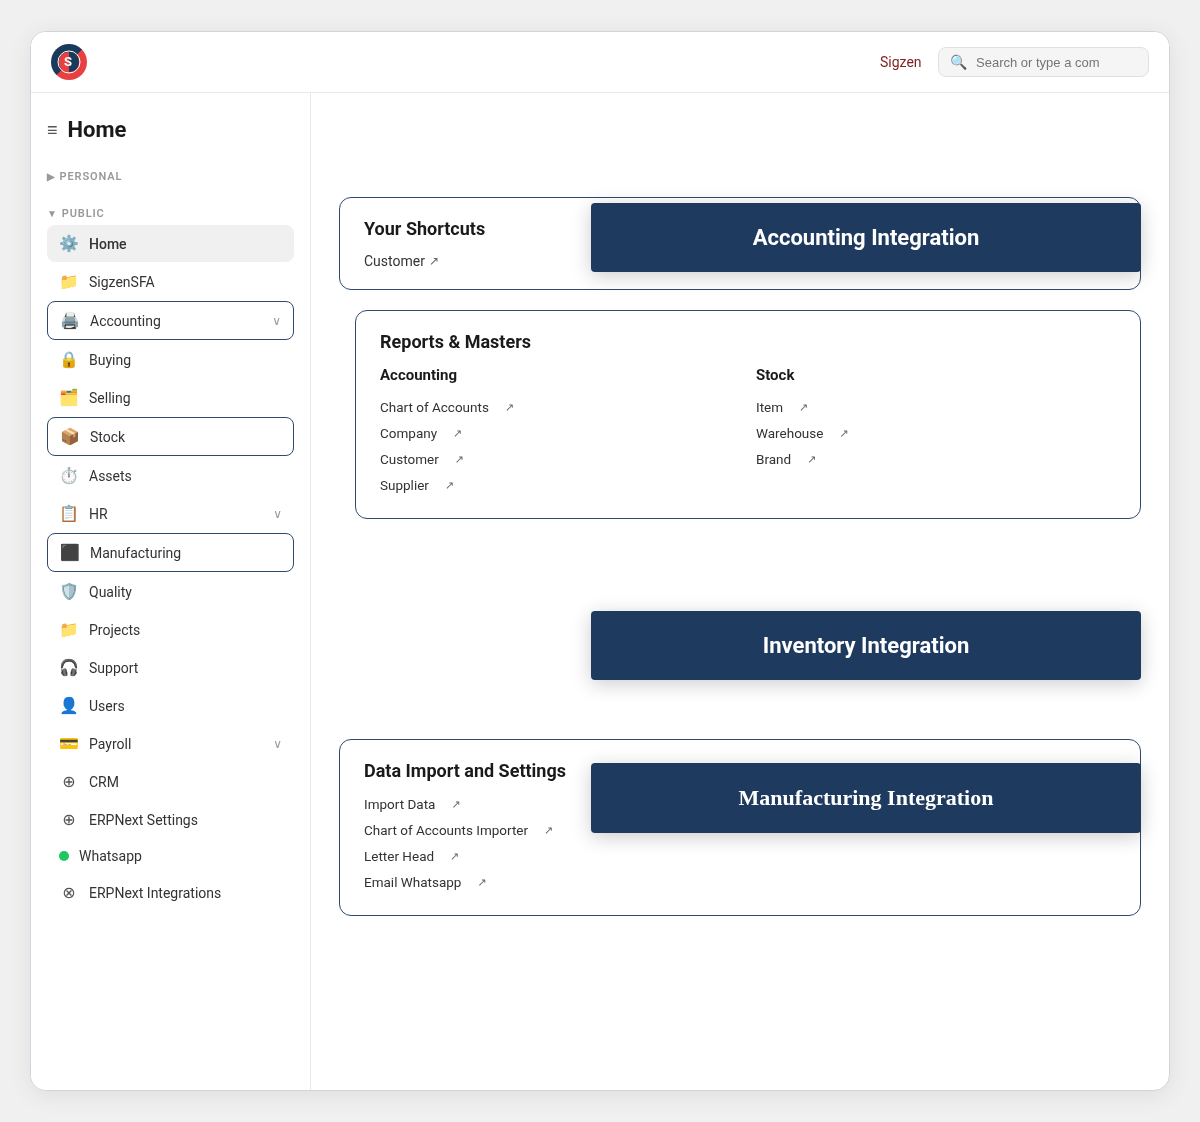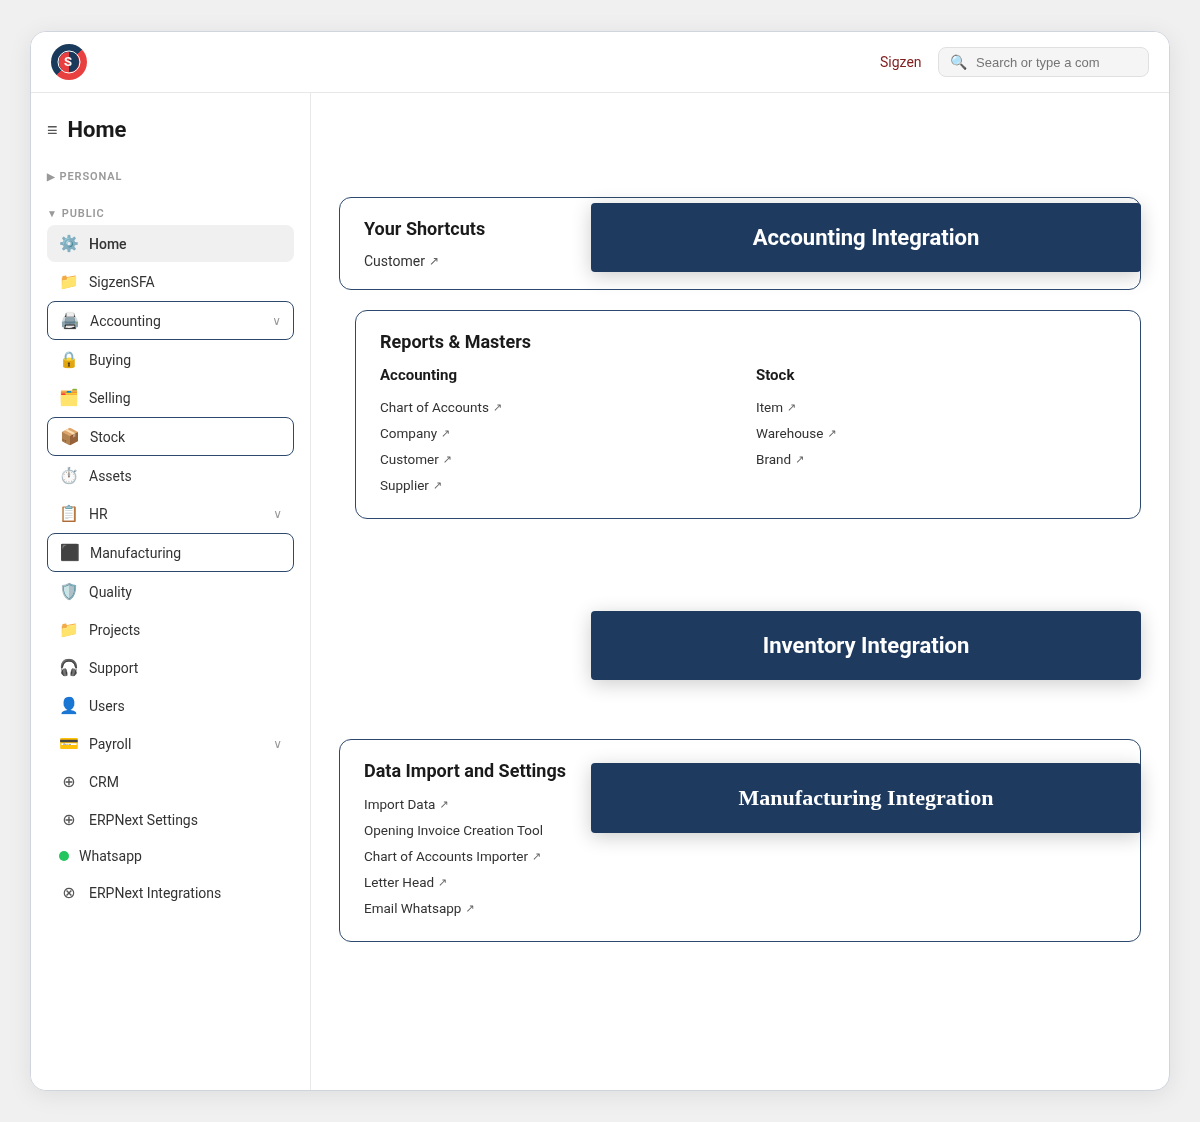--- a/index.html
+++ b/index.html
@@ -247,21 +247,21 @@
     }
     .reports-column-title {
       font-size: 15px;
       font-weight: 700;
       color: #1a1a1a;
       margin-bottom: 10px;
     }
     .report-item {
       display: flex;
       align-items: center;
-      gap: 4px;
+      gap: 16px;
       font-size: 13.5px;
       color: #333;
       padding: 5px 0;
       cursor: pointer;
     }
     .report-item .arrow {
       color: #666;
       font-size: 11px;
     }
 
@@ -491,23 +491,20 @@
         <span>Manufacturing Integration</span>
       </div>
 
       <div class="dataimport-section" style="margin-top: 220px;">
         <div class="section-title">Data Import and Settings</div>
         <div class="report-item">
           <span>Import Data</span>
           <span class="arrow">↗</span>
         </div>
         <div class="report-item">
-          <span>Opening Invoice Creation Tool</span>
-        </div>
-        <div class="report-item">
           <span>Chart of Accounts Importer</span>
           <span class="arrow">↗</span>
         </div>
         <div class="report-item">
           <span>Letter Head</span>
           <span class="arrow">↗</span>
         </div>
         <div class="report-item">
           <span>Email Whatsapp</span>
           <span class="arrow">↗</span>

